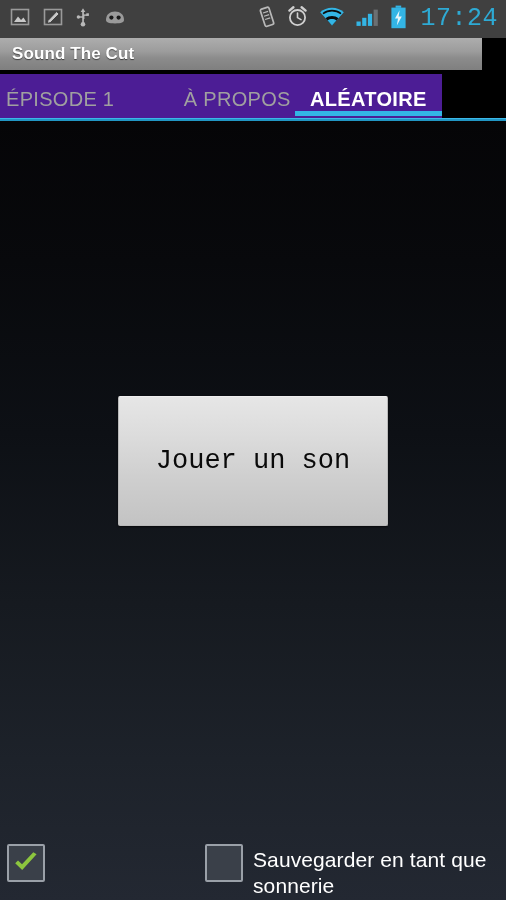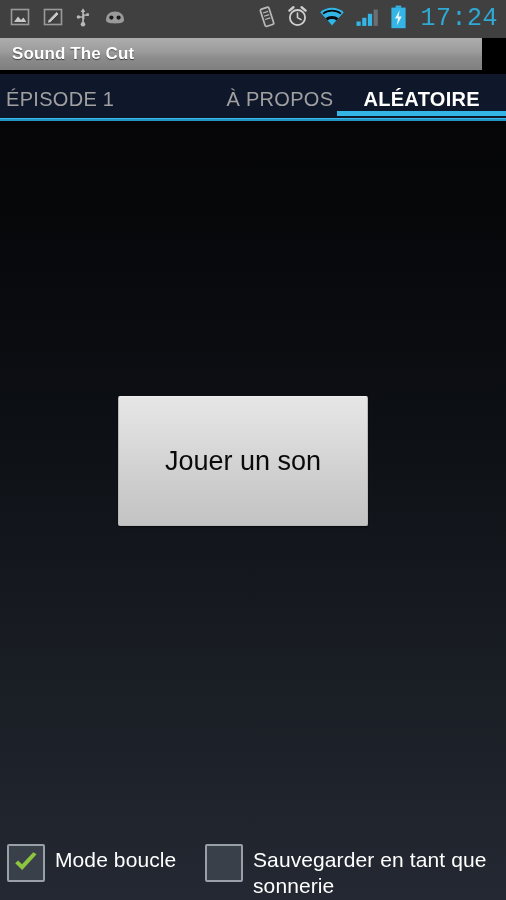--- a/index.html
+++ b/index.html
@@ -78,23 +78,23 @@
     font-weight: bold;
     padding-left: 12px;
     text-shadow: 0 1px 1px rgba(0,0,0,0.55);
     letter-spacing: 0.1px;
   }
 
   
   .tab-bar {
     position: absolute;
     top: 74px; left: 0;
-    width: 506px;
+    width: 442px;
     height: 48px;
-    background: #0f172a;
+    background: #4c1d95;
     display: flex;
     align-items: flex-start;
   }
   .tab {
     flex: 1 1 0;
     height: 48px;
     position: relative;
     display: flex;
     align-items: center;
     box-sizing: border-box;
@@ -142,32 +142,33 @@
     top: 121px; left: 0;
     width: 506px;
     height: 779px;
     background: linear-gradient(to bottom, #050507 0%, #08090c 18%, #0d1015 40%, #161a20 62%, #1d222a 82%, #232832 100%);
   }
 
   .play-button {
     position: absolute;
     left: 118px;
     top: 275px;
-    width: 250px;
+    width: 270px;
     height: 130px;
     box-sizing: border-box;
     background: linear-gradient(to bottom, #e6e6e6 0%, #dcdcdc 30%, #cfcfcf 62%, #c3c3c3 100%);
     border: 1px solid #b9b9b9;
     border-top-color: #efefef;
     border-radius: 2px;
     display: flex;
     align-items: center;
     justify-content: center;
     box-shadow: 0 1px 2px rgba(0,0,0,0.6);
     cursor: pointer;
+    font-family: Liberation Mono, monospace;
   }
   .play-button-label {
     color: #0a0a0a;
     font-size: 27px;
     line-height: 37px;
     text-align: center;
     font-weight: 400;
     padding: 0 6px;
   }
 
@@ -352,21 +353,20 @@
     <div class="checkbox-row">
 
       <div class="checkbox-item cb-loop">
         <span class="cb-box checked">
           <span class="cb-check">
             <svg width="28" height="28" viewBox="0 0 28 28">
               <path d="M3.2 14.2 L10.2 21 L24.6 5.2 L21.3 3.2 L10.0 15.3 L6.0 11.4 Z" fill="#8cc63e"></path>
             </svg>
           </span>
         </span>
-        <span class="cb-label">Mode boucle</span>
       </div>
 
       <div class="checkbox-item cb-ring">
         <span class="cb-box"></span>
         <span class="cb-label">Sauvegarder en tant que sonnerie</span>
       </div>
 
     </div>
   </div>
 

